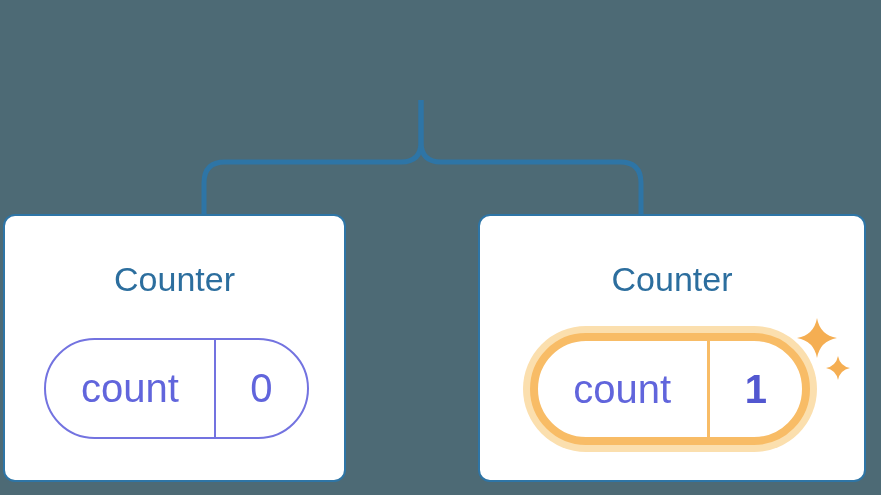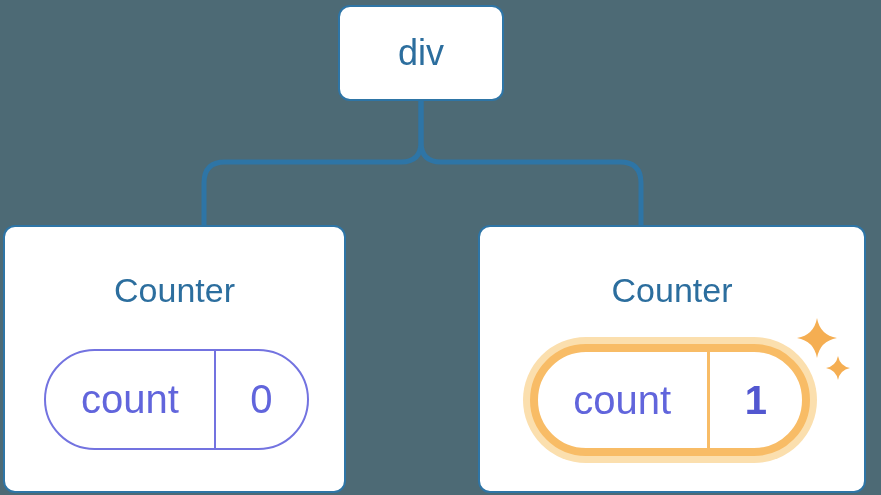--- a/index.html
+++ b/index.html
@@ -38,21 +38,21 @@
     color: var(--node-text);
   }
   .connector {
     position: absolute;
     left: 0; top: 0;
     width: 881px; height: 495px;
     pointer-events: none;
   }
   .card {
     position: absolute;
-    top: 225px;
+    top: 214px;
     height: 268px;
     background: var(--card-bg);
     border: 2px solid var(--line-blue);
     border-radius: 12px;
   }
   .card-left  { left: 3px;   width: 343px; }
   .card-right { left: 478px; width: 388px; }
   .card-title {
     margin-top: 44px;
     text-align: center;
@@ -92,23 +92,20 @@
     position: absolute;
     left: 788px; top: 314px;
     width: 70px; height: 72px;
   }
 </style>
 </head>
 <body>
 
 <div class="canvas">
 
-  <div class="node-root">
-    <span>div</span>
-  </div>
 
   <svg class="connector" viewBox="0 0 881 495">
     <path d="M421,100 L421,142 Q421,162 401,162 L225,162 Q204,162 204,183 L204,226" fill="none" stroke="#2e75a6" stroke-width="5"></path>
     <path d="M421,100 L421,142 Q421,162 441,162 L620,162 Q641,162 641,183 L641,226" fill="none" stroke="#2e75a6" stroke-width="5"></path>
   </svg>
 
   <div class="card card-left">
     <div class="card-title">Counter</div>
     <div class="pill pill-plain">
       <span class="pill-cell pill-key">count</span>

